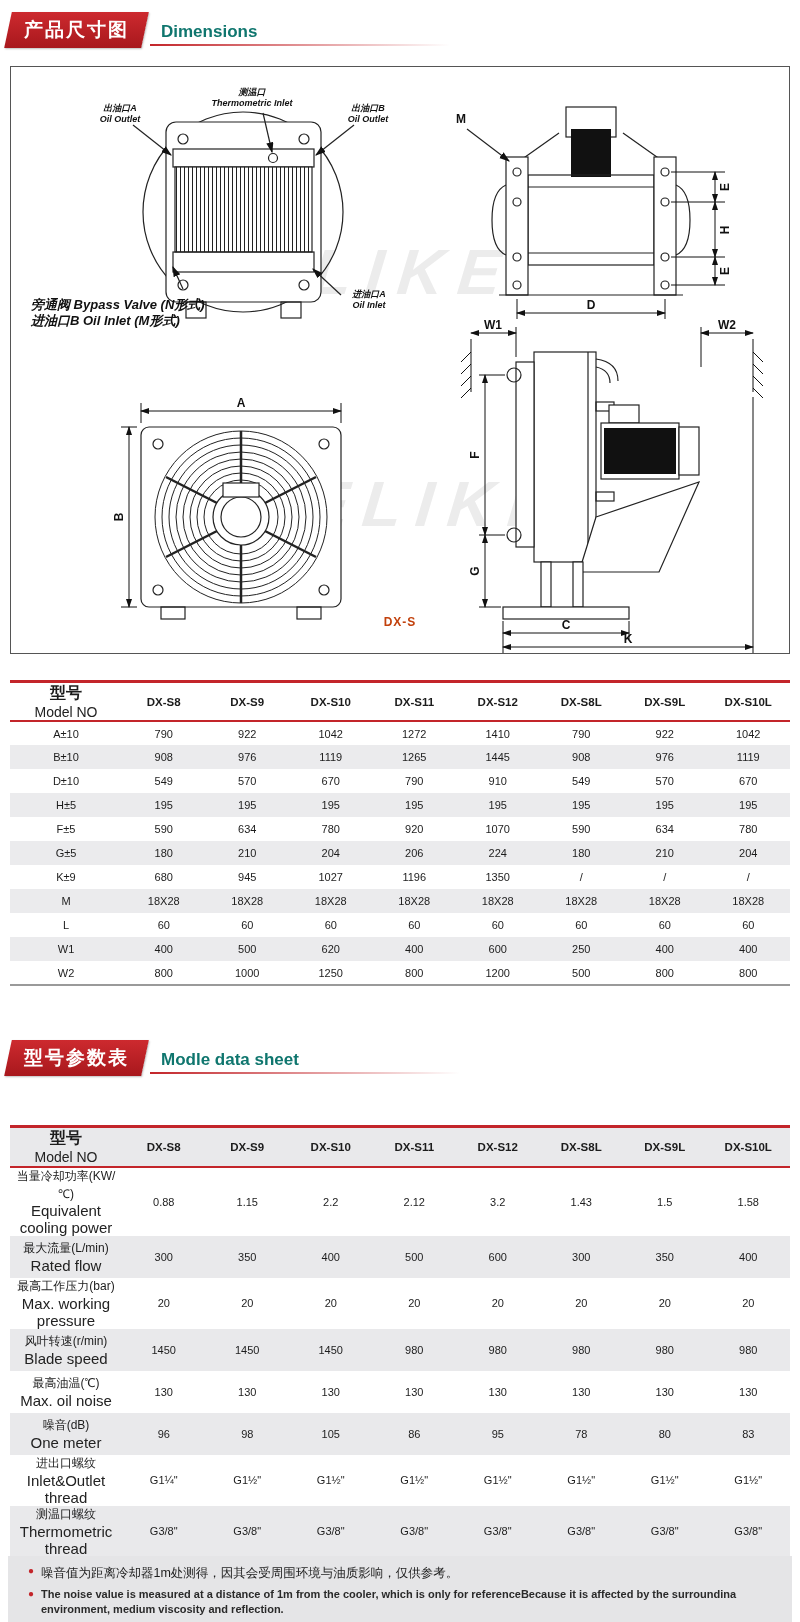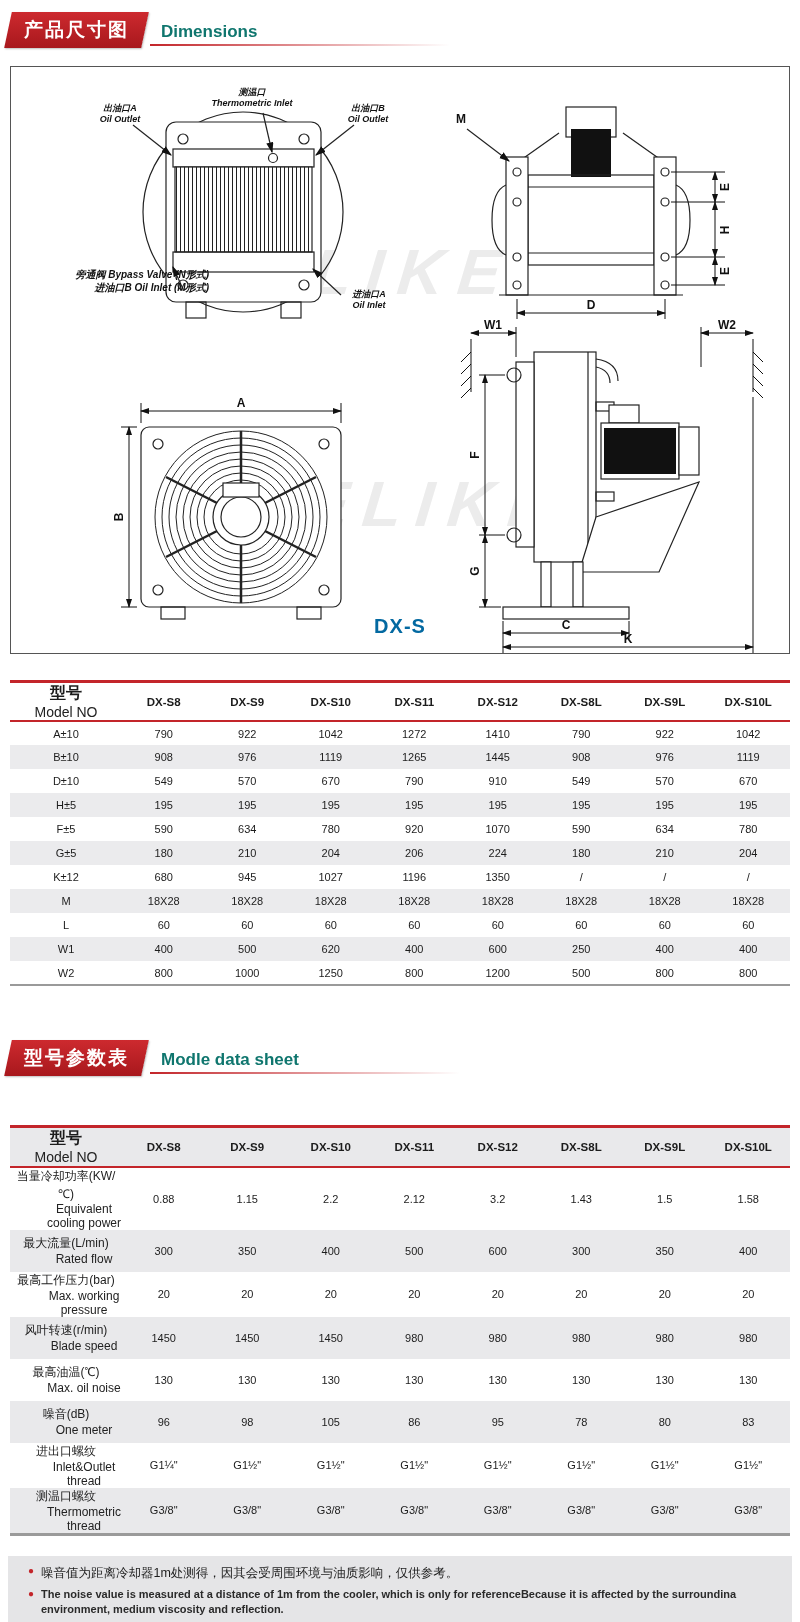--- a/index.html
+++ b/index.html
@@ -12,43 +12,43 @@
   .badge span{display:inline-block;transform:skewX(12deg);}
   .sec-title{font-size:17px;font-weight:bold;color:#0f766e;padding-bottom:6px;}
   .sec-line{position:absolute;height:2px;background:linear-gradient(to right,#c3252a,rgba(195,37,42,0));}
 
   
   .draw-box{position:absolute;left:10px;top:66px;width:778px;height:586px;border:1px solid #555;background:#fff;}
   .wm{position:absolute;font-style:italic;font-weight:900;color:#ececec;letter-spacing:14px;
       transform:skewX(-6deg);font-size:64px;white-space:nowrap;}
   .draw-svg{position:absolute;left:0;top:0;}
   .lbl-small{position:absolute;font-weight:bold;font-size:9px;line-height:1.25;color:#111;text-align:center;font-style:italic;}
-  .model-label{position:absolute;left:0;right:0;top:548px;text-align:center;color:#0369a1;
-               font-weight:bold;font-size:20px;letter-spacing:1px;}
+  .model-label{position:absolute;left:0;right:0;top:548px;text-align:center;color:#c2410c;
+               font-weight:bold;font-size:12px;letter-spacing:1px;}
 
   
   table{border-collapse:collapse;table-layout:fixed;width:780px;position:absolute;left:10px;
         font-family:"Liberation Sans",sans-serif;}
   th,td{text-align:center;padding:0;font-size:11px;color:#1c1c1c;overflow:hidden;}
   th{font-weight:bold;font-size:11.5px;}
   th.lbl,td.lbl{width:112px;}
   .cn{font-size:16px;}
   th .cn{font-weight:bold;}
   .en{font-size:14px;font-weight:normal;color:#222;}
   #dim-table{top:680px;border-top:3px solid #c3252a;}
   #dim-table thead tr{height:31px;border-bottom:2px solid #c3252a;}
   #dim-table tbody tr{height:24px;}
   #dim-table tbody tr:nth-child(even){background:#ebebed;}
   #dim-table tbody tr:last-child{border-bottom:2px solid #9a9a9a;}
   #spec-table{top:1125px;border-top:3px solid #c3252a;border-bottom:3px solid #9a9a9a;}
   #spec-table thead tr{height:40px;background:#e9e9eb;border-bottom:2px solid #c3252a;}
   #spec-table tbody tr{height:42px;}
   #spec-table tbody tr:nth-child(even){background:#e9e9eb;}
   #spec-table td.lbl .cn{font-size:12px;}
-  #spec-table td.lbl .en{font-size:12px;margin-left:36px;}
+  #spec-table td.lbl .en{font-size:15px;}
 
   
   .footer{position:absolute;left:8px;top:1556px;width:784px;height:66px;background:#e5e5e7;
           box-sizing:border-box;padding:9px 24px 0 20px;}
   .note{position:relative;padding-left:13px;margin-bottom:5px;}
   .note .bullet{position:absolute;left:0;top:0;color:#c3252a;font-size:10px;}
   .note-cn{font-size:12.5px;color:#1d1d1d;}
   .note-en{font-size:11px;font-weight:bold;color:#2a2a2a;line-height:1.35;width:740px;}
 
   svg text{font-family:"Liberation Sans",sans-serif;font-size:12px;font-weight:bold;fill:#111;}
@@ -241,21 +241,21 @@
     <div>Thermometric Inlet</div>
   </div>
   <div class="lbl-small" style="left:66px;top:36px;width:86px;">
     <div>出油口A</div>
     <div>Oil Outlet</div>
   </div>
   <div class="lbl-small" style="left:314px;top:36px;width:86px;">
     <div>出油口B</div>
     <div>Oil Outlet</div>
   </div>
-  <div class="lbl-small" style="left:20px;top:202px;width:178px;text-align:right;font-size:10px;">
+  <div class="lbl-small" style="left:20px;top:230px;width:178px;text-align:left;font-size:13px;">
     <div>旁通阀  Bypass Valve (N形式)</div>
     <div>进油口B  Oil Inlet (M形式)</div>
   </div>
   <div class="lbl-small" style="left:318px;top:222px;width:80px;">
     <div>进油口A</div>
     <div>Oil Inlet</div>
   </div>
 
   <div class="model-label">DX-S</div>
 </div>
@@ -338,21 +338,21 @@
         <td>180</td>
         <td>210</td>
         <td>204</td>
         <td>206</td>
         <td>224</td>
         <td>180</td>
         <td>210</td>
         <td>204</td>
       </tr>
       <tr>
-        <td class="lbl">K±12</td>
+        <td class="lbl">K±9</td>
         <td>680</td>
         <td>945</td>
         <td>1027</td>
         <td>1196</td>
         <td>1350</td>
         <td>/</td>
         <td>/</td>
         <td>/</td>
       </tr>
       <tr>

